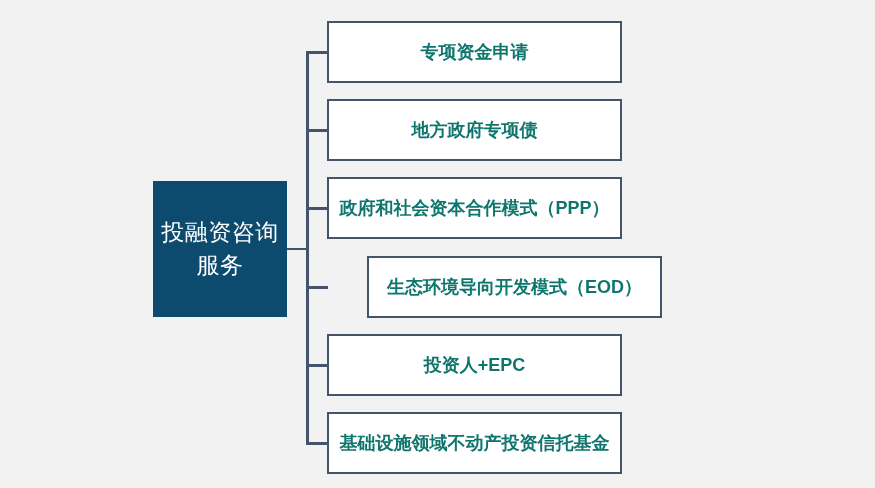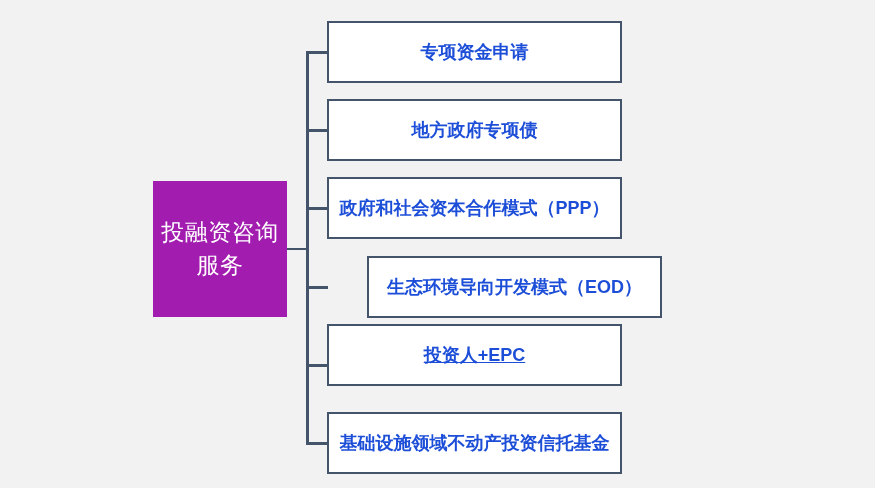--- a/index.html
+++ b/index.html
@@ -14,54 +14,54 @@
     background: #F2F2F2;
     overflow: hidden;
   }
   
   .root-box {
     position: absolute;
     left: 153px;
     top: 181px;
     width: 134px;
     height: 136px;
-    background: #a21caf;
+    background: #0c4a6e;
     color: #FFFFFF;
     display: flex;
     flex-direction: column;
     align-items: center;
     justify-content: center;
     font-size: 23px;
     line-height: 33px;
     text-align: center;
     letter-spacing: 0.5px;
   }
   
   .branch {
     position: absolute;
     left: 327px;
     width: 295px;
     height: 62px;
     box-sizing: border-box;
     background: #FFFFFF;
     border: 2.5px solid #44546A;
-    color: #1d4ed8;
+    color: #0f766e;
     font-size: 18px;
     font-weight: bold;
     display: flex;
     align-items: center;
     justify-content: center;
     text-align: center;
     white-space: nowrap;
   }
   .b1 { top: 21px; }
   .b2 { top: 99px; }
   .b3 { top: 177px; }
   .b4 { top: 256px; margin-left: 40px; }
-  .b5 { top: 324px; text-decoration: underline; }
+  .b5 { top: 334px; }
   .b6 { top: 412px; }
   
   .vline {
     position: absolute;
     left: 306px;
     top: 51px;
     width: 2.5px;
     height: 393px;
     background: #44546A;
   }

